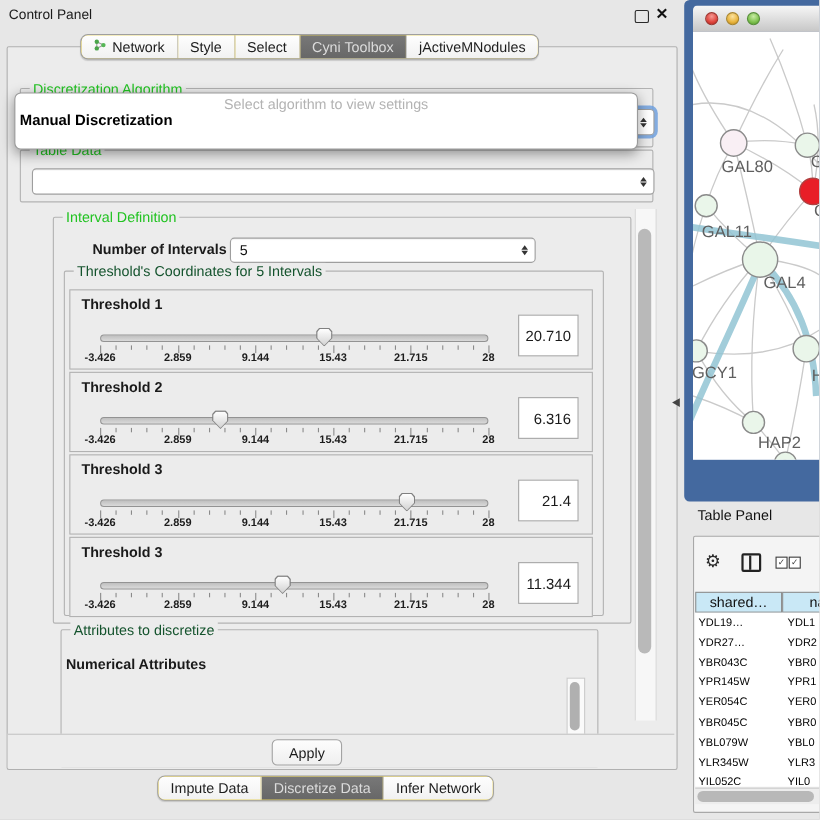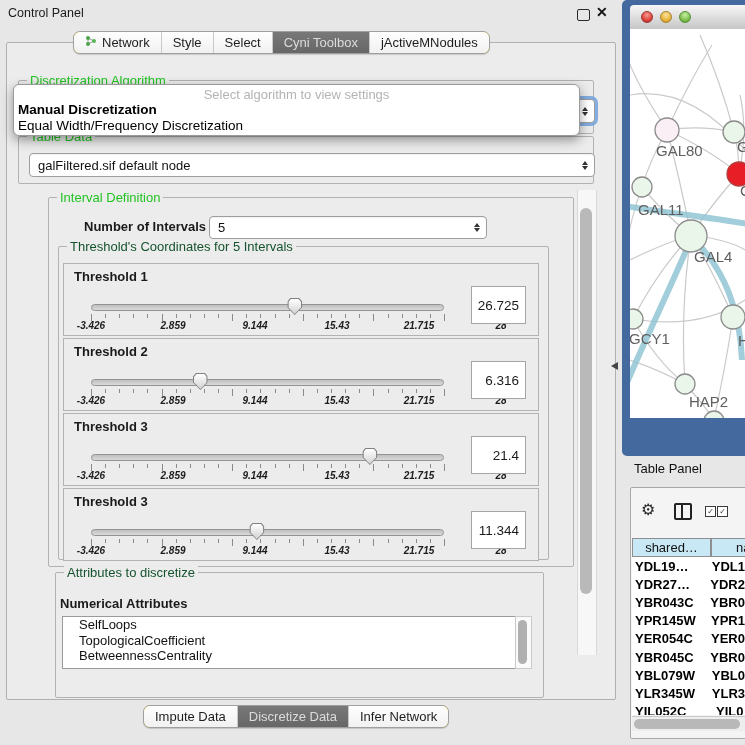--- a/index.html
+++ b/index.html
@@ -52,21 +52,21 @@
   .track{position:absolute;left:0;right:0;top:0;height:5px;border:1px solid #939393;border-radius:4px;
          background:linear-gradient(#bfbfbf,#dadada);}
   .thumb{position:absolute;top:-6px;width:15px;height:17px;transform:translateX(-50%);}
   .thumb .outer{position:absolute;inset:0;background:#808080;
          clip-path:polygon(20% 0,80% 0,100% 20%,100% 55%,50% 100%,0 55%,0 20%);}
   .thumb .inner{position:absolute;inset:1px;background:linear-gradient(#ffffff,#d2d2d2);
          clip-path:polygon(20% 0,80% 0,100% 20%,100% 55%,50% 100%,0 55%,0 20%);}
   .ticks{position:absolute;left:27px;top:50px;width:353px;height:8px;}
   .tick{position:absolute;top:0;width:1px;height:4px;background:#8a8a8a;}
   .tick.major{height:7px;}
-  .tick-labels{position:absolute;left:27px;top:56px;width:410px;height:12px;font-style:italic;}
+  .tick-labels{position:absolute;left:27px;top:56px;width:353px;height:12px;}
   .tick-labels span{position:absolute;transform:translateX(-50%);font-size:10px;font-weight:bold;color:#1c1c1c;white-space:nowrap;}
   .t-value{position:absolute;left:407px;top:22px;width:55px;height:38px;background:#fff;border:1px solid #a5a5a5;
            display:flex;align-items:center;justify-content:flex-end;padding-right:6px;box-sizing:border-box;font-size:13.5px;}
 
   
   .attr-subtitle{position:absolute;left:60px;top:596px;font-weight:bold;font-size:13px;}
   .listbox{position:absolute;left:62px;top:616px;width:468px;height:51px;background:#fff;border:1px solid #9a9a9a;overflow:hidden;}
   .list-item{padding-left:16px;font-size:13px;line-height:15.5px;color:#111;}
   .list-vscroll{position:absolute;left:515px;top:616px;width:15px;height:51px;background:#fafafa;border:1px solid #c9c9c9;}
   .list-vscroll .vthumb{position:absolute;left:2px;top:3px;width:9px;height:44px;border-radius:5px;background:#b0b0b0;}
@@ -95,21 +95,21 @@
   .tp-title{left:634px;top:461px;font-size:13px;color:#111;}
   .tp-card{left:630px;top:487px;width:130px;height:250px;background:#f4f4f4;border:1px solid #a8a8a8;border-radius:2px;}
   .gear-icon{left:641px;top:500px;font-size:16px;color:#2a2a2a;}
   .split-icon{left:674px;top:503px;width:14px;height:13px;border:2px solid #222;border-radius:2px;}
   .split-icon::after{content:"";position:absolute;left:5px;top:0;width:2px;height:13px;background:#222;}
   .chk-icon{width:9px;height:9px;border:1.5px solid #3a3a3a;font-size:8px;line-height:9px;text-align:center;color:#3a3a3a;background:#fff;}
   .tbl-header{position:absolute;top:538px;height:19px;background:#c9e8f6;border:1px solid #8f8f8f;box-sizing:border-box;
               display:flex;align-items:center;justify-content:center;font-size:13px;color:#111;}
   .tbl-rows{left:632px;top:557px;width:113px;height:158px;background:#fff;overflow:hidden;}
   .tbl-row{display:flex;height:18.2px;align-items:center;}
-  .tbl-cell{font-size:13px;color:#000;white-space:nowrap;font-weight:bold;}
+  .tbl-cell{font-size:10px;color:#000;white-space:nowrap;}
   .tbl-cell.c1{width:79px;padding-left:3px;}
   .tbl-cell.c2{padding-left:2px;}
   .tbl-hscroll{left:632px;top:716px;width:113px;height:14px;background:#ededed;border-top:1px solid #c9c9c9;}
   .tbl-hscroll .hthumb{position:absolute;left:2px;top:2px;width:106px;height:10px;border-radius:5px;background:#b8b8b8;}
 
   svg text{font-family:"Liberation Sans",sans-serif;}
 </style>
 </head>
 <body>
 
@@ -155,27 +155,25 @@
       <span class="stepper">
           <i class="up"></i>
           <i class="down"></i>
         </span>
     </div>
   </div>
 
   <div class="abs popup">
     <div class="popup-prompt">Select algorithm to view settings</div>
     <div class="popup-opt bold">Manual Discretization</div>
-    <div class="popup-opt">Equal Width/Frequency Discretization</div>
   </div>
 
   <div class="group" style="left:18px;top:136px;width:574px;height:46px;">
     <span class="group-title t-green">Table Data</span>
     <div class="combo" style="left:10px;top:16px;width:556px;height:22px;">
-      <span>galFiltered.sif default node</span>
       <span class="stepper">
           <i class="up"></i>
           <i class="down"></i>
         </span>
     </div>
   </div>
 
   <div class="group" style="left:48px;top:197px;width:524px;height:368px;">
     <span class="group-title t-green">Interval Definition</span>
     <div style="position:absolute;left:35px;top:21px;font-weight:bold;font-size:13px;">Number of Intervals</div>
@@ -230,21 +228,21 @@
         <div class="tick major" style="left: 100%;"></div>
       </div>
     <div class="tick-labels">
         <span style="left: 0%;">-3.426</span>
         <span style="left: 20%;">2.859</span>
         <span style="left: 40%;">9.144</span>
         <span style="left: 60%;">15.43</span>
         <span style="left: 80%;">21.715</span>
         <span style="left: 100%;">28</span>
       </div>
-    <div class="t-value">26.725</div>
+    <div class="t-value">20.710</div>
   </div>
   <div class="threshold-panel" style="top:338px;">
     <div class="t-label">Threshold 2</div>
     <div class="slider">
         <div class="track"></div>
       <div class="thumb" style="left: 30.9998%;">
           <div class="outer"></div>
           <div class="inner"></div>
         </div>
       </div>
@@ -378,29 +376,27 @@
         <span style="left: 80%;">21.715</span>
         <span style="left: 100%;">28</span>
       </div>
     <div class="t-value">11.344</div>
   </div>
 
   <div class="group" style="left:55px;top:572px;width:487px;height:124px;">
     <span class="group-title t-blue">Attributes to discretize</span>
   </div>
   <div class="abs attr-subtitle">Numerical Attributes</div>
-  <div class="abs listbox" id="attr-list">
-      <div class="list-item">SelfLoops</div>
-      <div class="list-item">TopologicalCoefficient</div>
-      <div class="list-item">BetweennessCentrality</div>
-    </div>
   <div class="abs list-vscroll">
       <div class="vthumb"></div>
     </div>
 
+  <div class="abs apply-strip">
+    <div class="apply-btn">Apply</div>
+  </div>
 
   <div class="abs panel-vscroll">
       <div class="vthumb"></div>
     </div>
   <div class="abs mouse-cursor"></div>
 
   <div class="abs seg-bar" id="bottom-tabs">
     <div class="seg">
         <span>Impute Data</span>
       </div>

